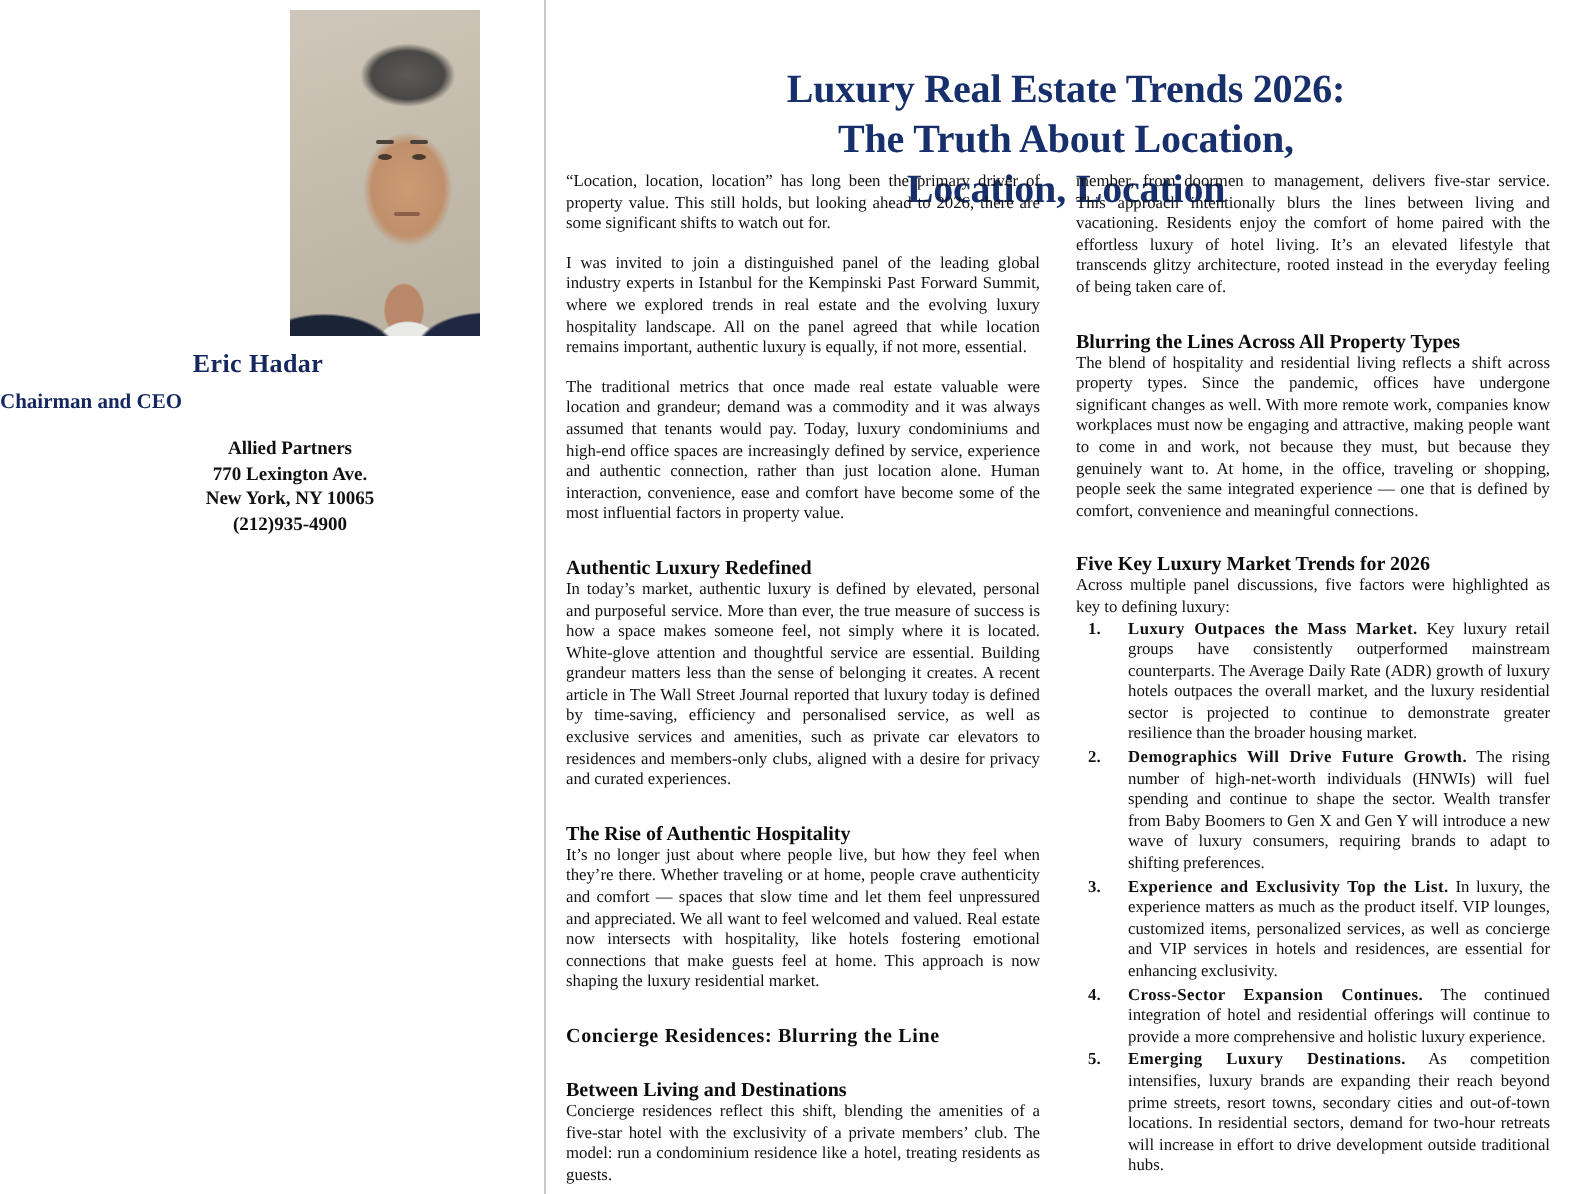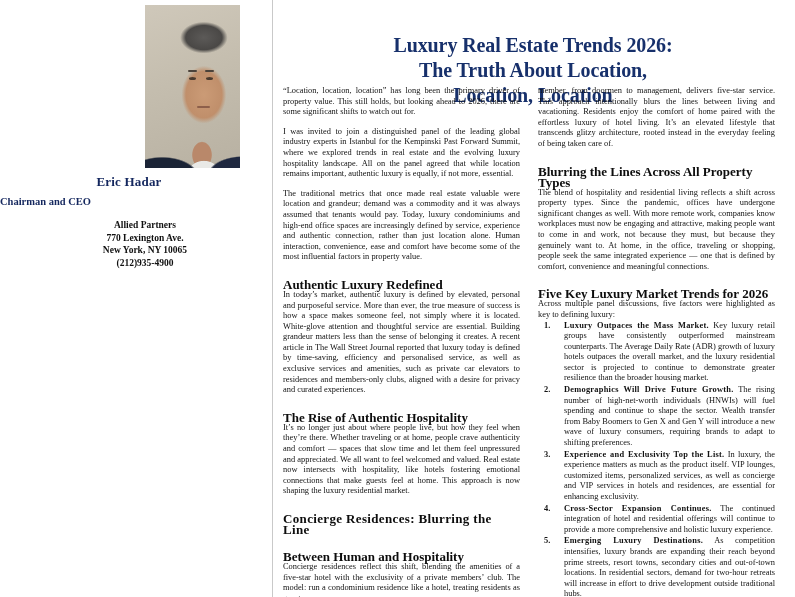--- a/index.html
+++ b/index.html
@@ -167,21 +167,21 @@
     margin: 0 0 9px 0;
     font-size: 8.4px;
     line-height: 10.6px;
     text-align: justify;
     color: #111111;
     hyphens: auto;
   }
   .col p.tight { margin-bottom: 0; }
   .col h3 {
     margin: 16px 0 0 0;
-    font-size: 13px;
+    font-size: 10px;
     line-height: 11px;
     font-weight: bold;
     color: #0d0d0d;
     text-align: left;
   }
   .col h3.spaced { letter-spacing: 0.35px; }
 
   ol.trends {
     margin: 0;
     padding: 0 0 0 0;
@@ -254,21 +254,21 @@
       <p>I was invited to join a distinguished panel of the leading global industry experts in Istanbul for the Kempinski Past Forward Summit, where we explored trends in real estate and the evolving luxury hospitality landscape. All on the panel agreed that while location remains important, authentic luxury is equally, if not more, essential.</p>
       <p>The traditional metrics that once made real estate valuable were location and grandeur; demand was a commodity and it was always assumed that tenants would pay. Today, luxury condominiums and high-end office spaces are increasingly defined by service, experience and authentic connection, rather than just location alone. Human interaction, convenience, ease and comfort have become some of the most influential factors in property value.</p>
 
       <h3>Authentic Luxury Redefined</h3>
       <p>In today’s market, authentic luxury is defined by elevated, personal and purposeful service. More than ever, the true measure of success is how a space makes someone feel, not simply where it is located. White-glove attention and thoughtful service are essential. Building grandeur matters less than the sense of belonging it creates. A recent article in The Wall Street Journal reported that luxury today is defined by time-saving, efficiency and personalised service, as well as exclusive services and amenities, such as private car elevators to residences and members-only clubs, aligned with a desire for privacy and curated experiences.</p>
 
       <h3>The Rise of Authentic Hospitality</h3>
       <p>It’s no longer just about where people live, but how they feel when they’re there. Whether traveling or at home, people crave authenticity and comfort — spaces that slow time and let them feel unpressured and appreciated. We all want to feel welcomed and valued. Real estate now intersects with hospitality, like hotels fostering emotional connections that make guests feel at home. This approach is now shaping the luxury residential market.</p>
 
       <h3 class="spaced">Concierge Residences: Blurring the Line</h3>
-      <h3>Between Human and Hospitality</h3>
+      <h3>Between Living and Destinations</h3>
       <p>Concierge residences reflect this shift, blending the amenities of a five-star hotel with the exclusivity of a private members’ club. The model: run a condominium residence like a hotel, treating residents as guests.</p>
       <p>Concierge service, white-glove staff, and management aren’t differentiators; they’re expected. Every team</p>
     </div>
 
     <div class="col col-right">
       <p>member, from doormen to management, delivers five-star service. This approach intentionally blurs the lines between living and vacationing. Residents enjoy the comfort of home paired with the effortless luxury of hotel living. It’s an elevated lifestyle that transcends glitzy architecture, rooted instead in the everyday feeling of being taken care of.</p>
 
       <h3>Blurring the Lines Across All Property Types</h3>
       <p>The blend of hospitality and residential living reflects a shift across property types. Since the pandemic, offices have undergone significant changes as well. With more remote work, companies know workplaces must now be engaging and attractive, making people want to come in and work, not because they must, but because they genuinely want to. At home, in the office, traveling or shopping, people seek the same integrated experience — one that is defined by comfort, convenience and meaningful connections.</p>
 

